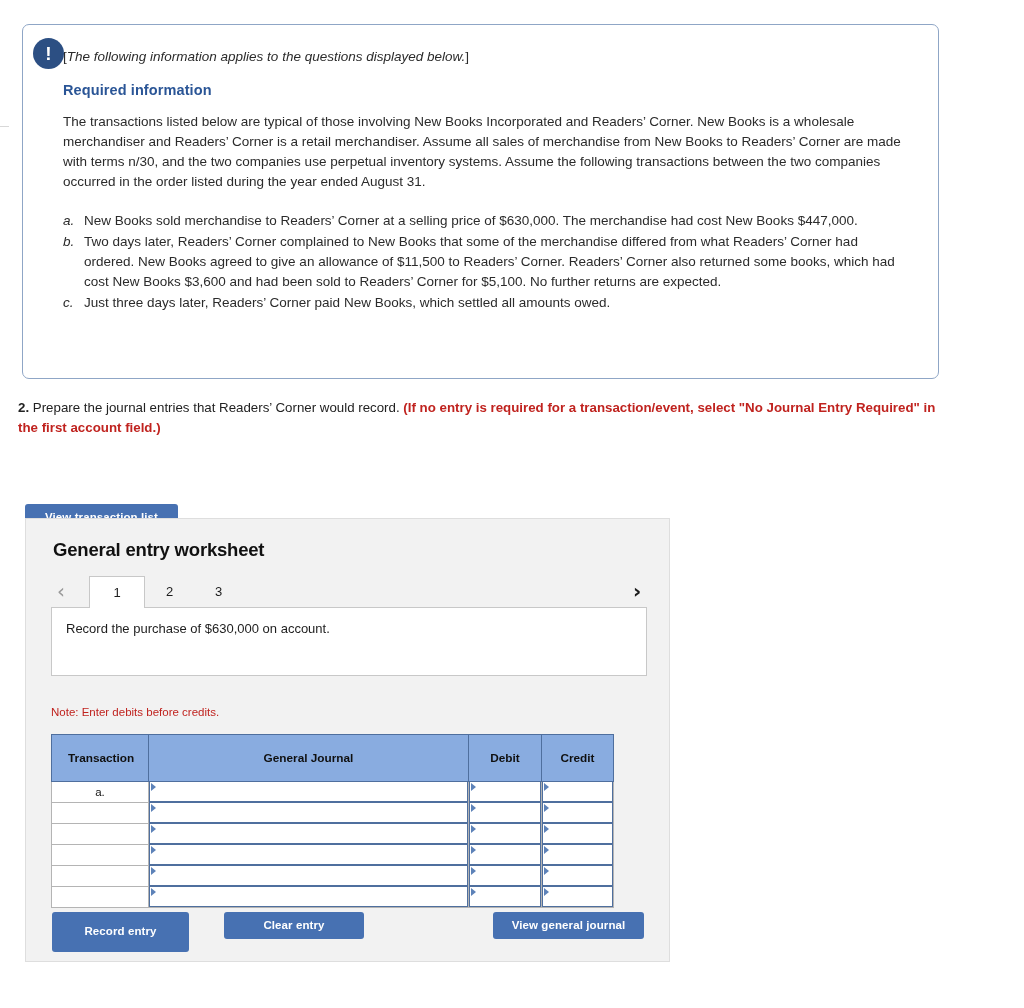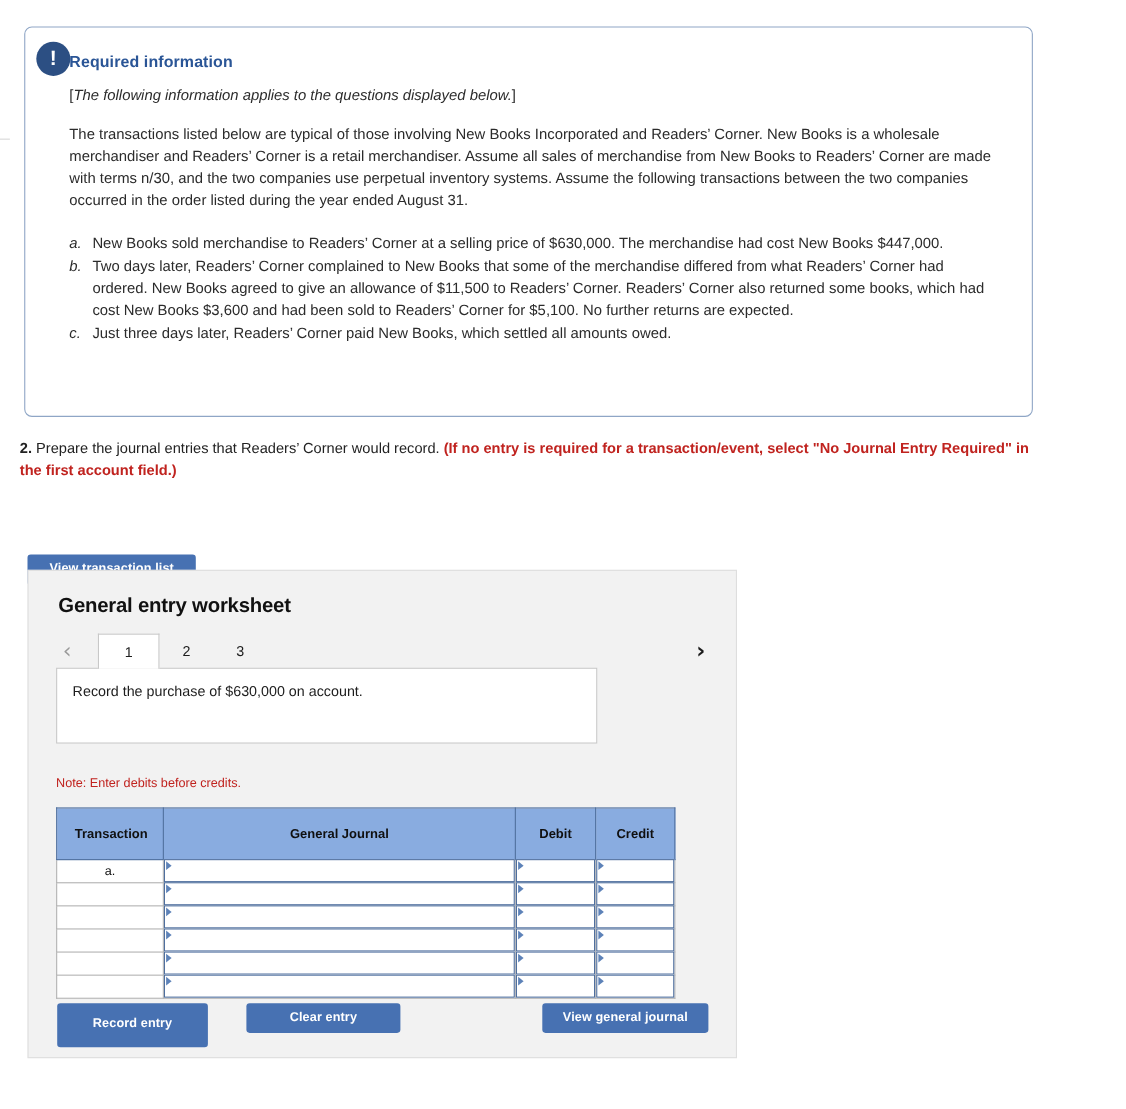--- a/index.html
+++ b/index.html
@@ -158,21 +158,21 @@
     background: #ffffff;
     border: 1px solid #c8c8c8;
     border-bottom: none;
     z-index: 3;
   }
 
   
   #prompt-box {
     position: absolute;
     left: 25px; top: 88px;
-    width: 492px; height: 69px;
+    width: 596px; height: 69px;
     background: #ffffff;
     border: 1px solid #c8c8c8;
     z-index: 2;
   }
   #prompt-text {
     position: absolute;
     left: 14px; top: 13px;
     font-size: 13px;
     color: #1d1d1d;
   }
@@ -244,22 +244,22 @@
   }
 </style>
 </head>
 <body>
 
 <div id="edge-tick"></div>
 
 <div id="info-card">
   <div id="info-badge">!</div>
   <div id="info-inner">
+    <div id="req-note"><span>[</span><i>The following information applies to the questions displayed below.</i><span>]</span></div>
     <div id="req-title">Required information</div>
-    <div id="req-note"><span>[</span><i>The following information applies to the questions displayed below.</i><span>]</span></div>
     <div id="req-para">The transactions listed below are typical of those involving New Books Incorporated and Readers’ Corner. New Books is a wholesale merchandiser and Readers’ Corner is a retail merchandiser. Assume all sales of merchandise from New Books to Readers’ Corner are made with terms n/30, and the two companies use perpetual inventory systems. Assume the following transactions between the two companies occurred in the order listed during the year ended August 31.</div>
     <ol class="alpha-list">
       <li><span class="mk">a.</span><span>New Books sold merchandise to Readers’ Corner at a selling price of $630,000. The merchandise had cost New Books $447,000.</span></li>
       <li><span class="mk">b.</span><span>Two days later, Readers’ Corner complained to New Books that some of the merchandise differed from what Readers’ Corner had ordered. New Books agreed to give an allowance of $11,500 to Readers’ Corner. Readers’ Corner also returned some books, which had cost New Books $3,600 and had been sold to Readers’ Corner for $5,100. No further returns are expected.</span></li>
       <li><span class="mk">c.</span><span>Just three days later, Readers’ Corner paid New Books, which settled all amounts owed.</span></li>
     </ol>
   </div>
 </div>
 
 <div id="q2">

